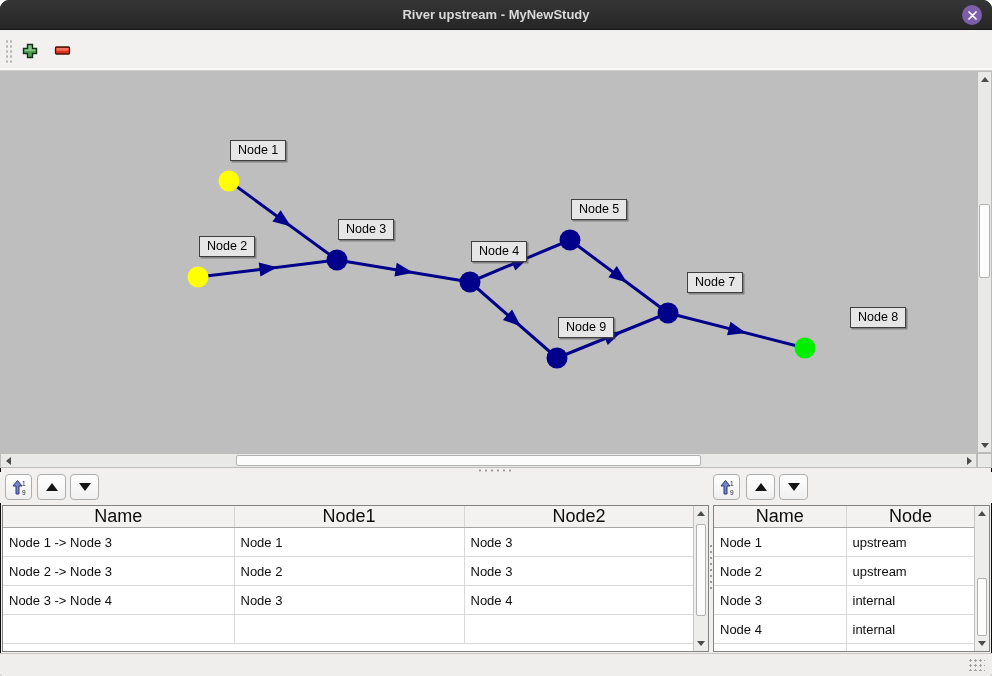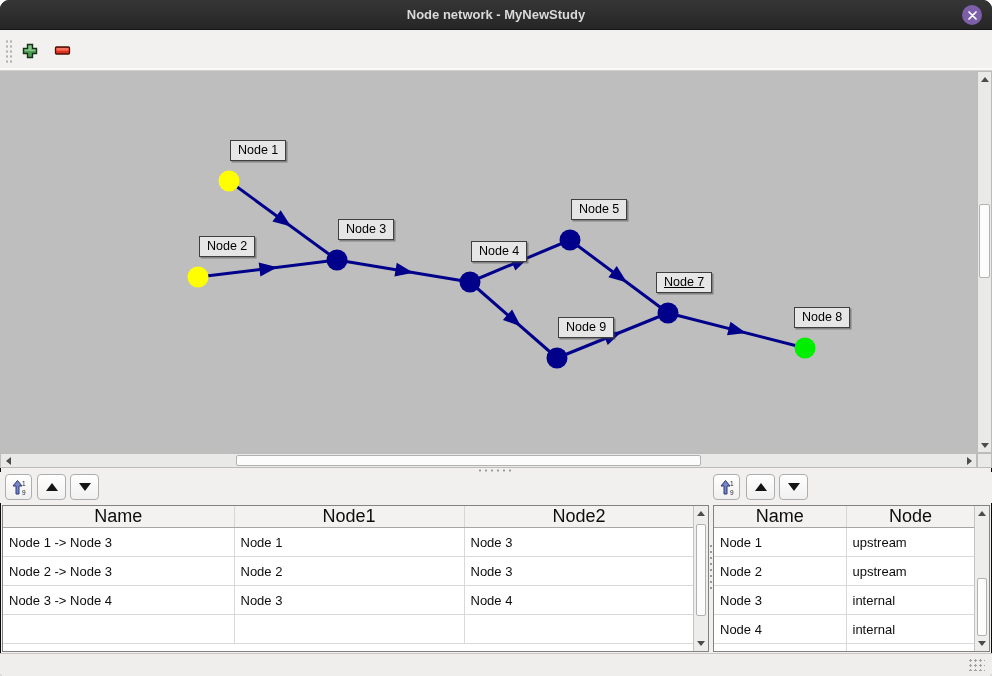--- a/index.html
+++ b/index.html
@@ -68,21 +68,21 @@
     background:#efeeed;border-top:1px solid #c8c7c6;}
   .grip{position:absolute;right:7px;bottom:5px;width:17px;height:13px;
     background-image:radial-gradient(circle,#a2a19f 1px,transparent 1.3px);background-size:5px 5px;}
 </style>
 </head>
 <body>
 
 <div class="window">
 
   <div class="titlebar">
-    <div class="title-text">Node network - MyNewStudy</div>
+    <div class="title-text">River upstream - MyNewStudy</div>
     <button class="close-btn">
       <svg width="9" height="9" viewBox="0 0 9 9">
         <path d="M1,1 L8,8 M8,1 L1,8" stroke="#ffffff" stroke-width="1.7" stroke-linecap="round" fill="none"></path>
       </svg>
     </button>
   </div>
 
   <div class="toolbar">
     <div class="tb-handle"></div>
     <button class="tb-btn" style="left:17px;">
@@ -126,22 +126,22 @@
         <circle cx="668" cy="242" r="10.5" fill="#00008b"></circle>
         <circle cx="805" cy="277" r="10.5" fill="#00ee00"></circle>
       </svg>
     <div id="labels">
         <div class="node-label" style="left: 230px; top: 69px;">Node 1</div>
         <div class="node-label" style="left: 199px; top: 165px;">Node 2</div>
         <div class="node-label" style="left: 338px; top: 148px;">Node 3</div>
         <div class="node-label" style="left: 471px; top: 170px;">Node 4</div>
         <div class="node-label" style="left: 571px; top: 128px;">Node 5</div>
         <div class="node-label" style="left: 558px; top: 246px;">Node 9</div>
-        <div class="node-label" style="left: 656px; top: 201px; text-decoration: underline;">Node 7</div>
-        <div class="node-label" style="left: 794px; top: 236px; text-align: center;">Node 8</div>
+        <div class="node-label" style="left: 687px; top: 201px;">Node 7</div>
+        <div class="node-label" style="left: 850px; top: 236px; text-align: center;">Node 8</div>
       </div>
   </div>
 
   <div class="sb" style="left:977px;top:71px;width:15px;height:382px;">
     <div class="sb-btn" style="left:0;top:0;width:13px;height:14px;">
         <div class="tri-up"></div>
       </div>
     <div class="sb-thumb" style="left:1px;top:132px;width:11px;height:74px;"></div>
     <div class="sb-btn" style="left:0;bottom:0;width:13px;height:14px;">
         <div class="tri-down"></div>

